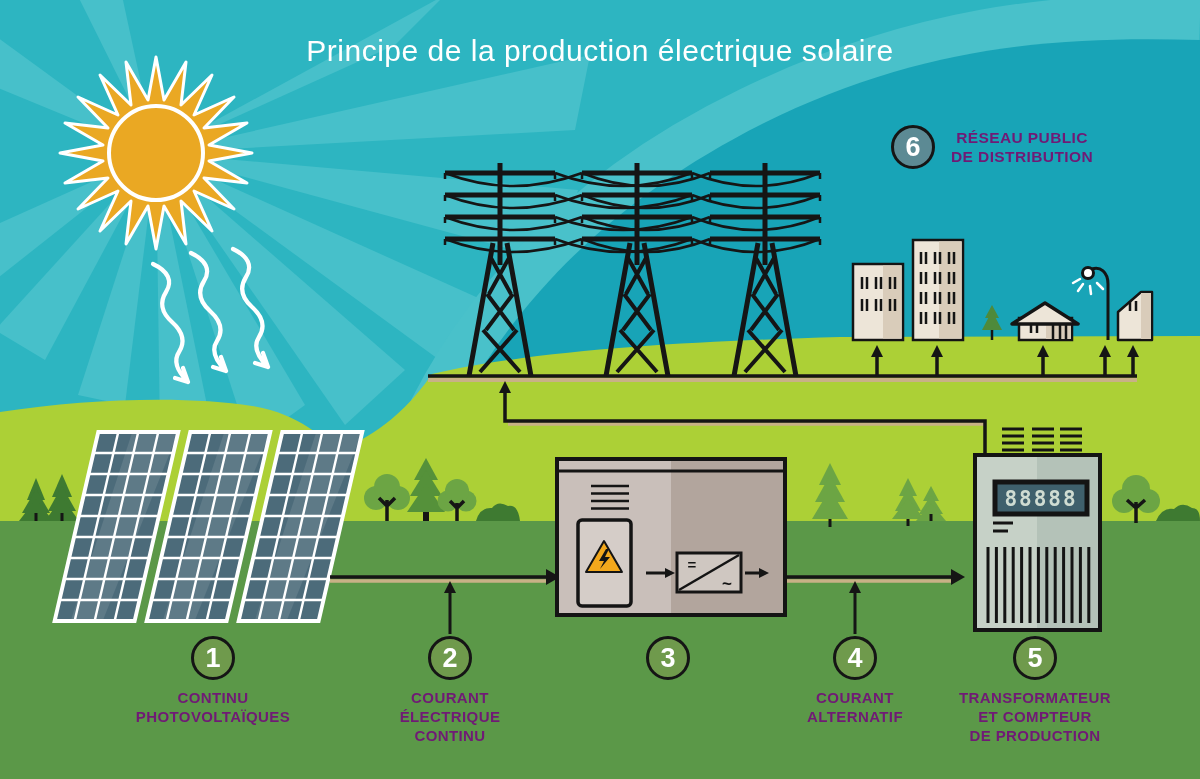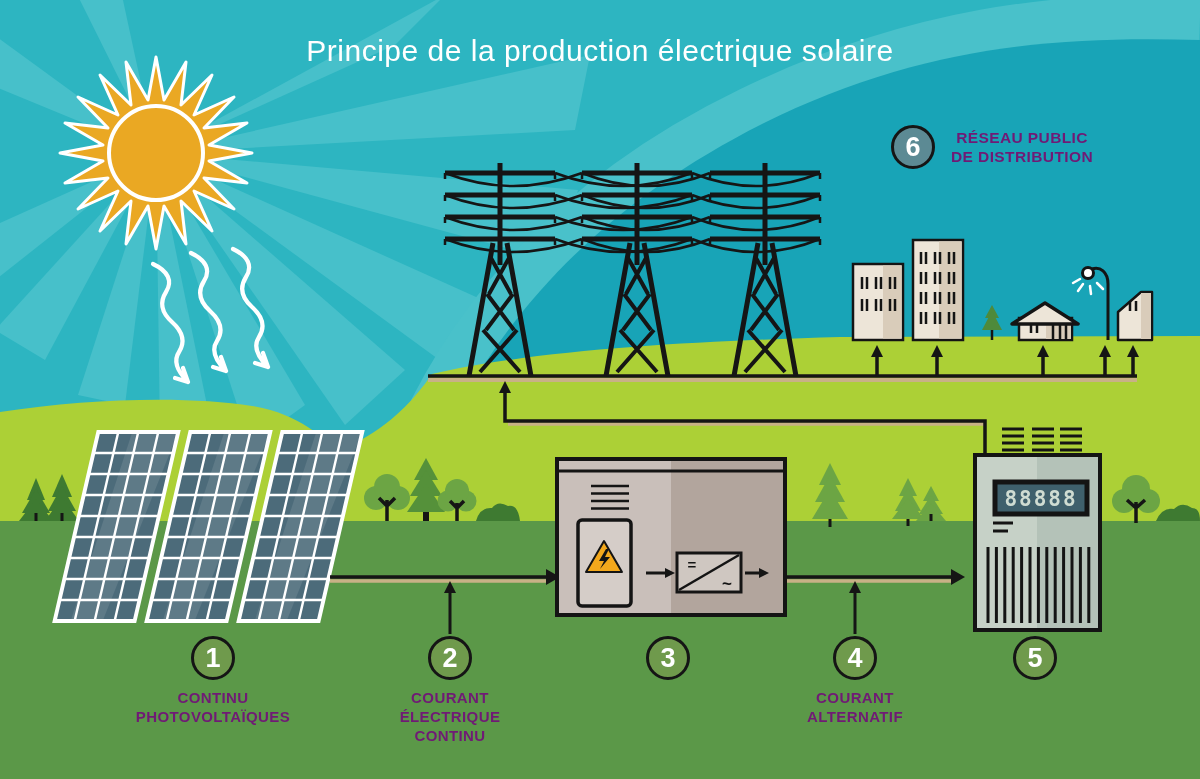--- a/index.html
+++ b/index.html
@@ -289,20 +289,23 @@
     <div class="badge">
         <span>4</span>
       </div>
     <div class="step-label">COURANT
 ALTERNATIF</div>
   </div>
   <div class="step" style="left:1035px;top:636px">
     <div class="badge">
         <span>5</span>
       </div>
+    <div class="step-label">TRANSFORMATEUR
+ET COMPTEUR
+DE PRODUCTION</div>
   </div>
   <div class="step6">
     <div class="badge">
         <span>6</span>
       </div>
     <div class="step-label">RÉSEAU PUBLIC
 DE DISTRIBUTION</div>
   </div>
 
 </div>

